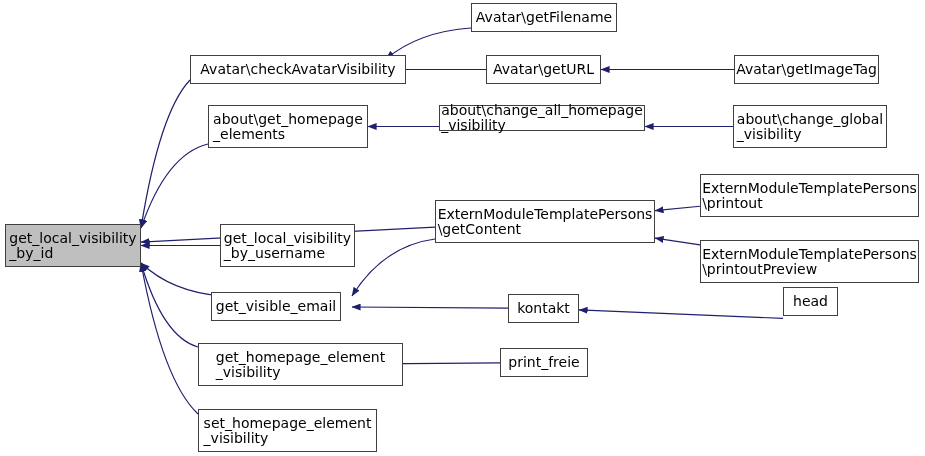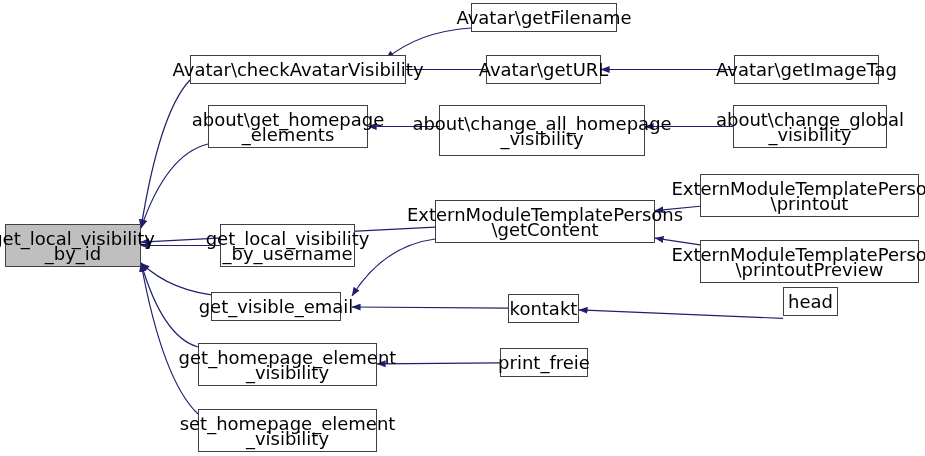--- a/index.html
+++ b/index.html
@@ -27,22 +27,21 @@
   }
   .node {
     position: absolute;
     box-sizing: border-box;
     border: 1px solid #404040;
     background: #ffffff;
     color: #000000;
     display: flex;
     align-items: center;
     justify-content: center;
-    text-align: center;
-    font-size: 18px;
+    font-size: 14px;
     line-height: 15px;
     letter-spacing: 0px;
     white-space: pre-line;
     z-index: 2;
   }
   .node.highlight {
     background: #bfbfbf;
     border: 1px solid #404040;
   }
   .node-label {
@@ -86,27 +85,27 @@
 
   <div id="node-layer">
       <div class="node highlight" style="left: 5px; top: 224px; width: 136px; height: 43px;"><span class="node-label">get_local_visibility
 _by_id</span></div>
       <div class="node" style="left: 190px; top: 55px; width: 216px; height: 29px;"><span class="node-label">Avatar\checkAvatarVisibility</span></div>
       <div class="node" style="left: 208px; top: 105px; width: 160px; height: 43px;"><span class="node-label">about\get_homepage
 _elements</span></div>
       <div class="node" style="left: 220px; top: 224px; width: 135px; height: 43px;"><span class="node-label">get_local_visibility
 _by_username</span></div>
       <div class="node" style="left: 211px; top: 292px; width: 130px; height: 29px;"><span class="node-label">get_visible_email</span></div>
-      <div class="node" style="left: 198px; top: 343px; width: 179px; height: 43px;"><span class="node-label">get_homepage_element
+      <div class="node" style="left: 198px; top: 343px; width: 205px; height: 43px;"><span class="node-label">get_homepage_element
 _visibility</span></div>
       <div class="node" style="left: 198px; top: 396px; width: 179px; height: 43px; margin-top: 13px;"><span class="node-label">set_homepage_element
 _visibility</span></div>
       <div class="node" style="left: 471px; top: 3px; width: 146px; height: 29px;"><span class="node-label">Avatar\getFilename</span></div>
       <div class="node" style="left: 486px; top: 55px; width: 115px; height: 29px;"><span class="node-label">Avatar\getURL</span></div>
-      <div class="node" style="left: 439px; top: 105px; width: 206px; height: 51px;"><span class="node-label">about\change_all_homepage
+      <div class="node" style="left: 439px; top: 105px; width: 206px; height: 26px;"><span class="node-label">about\change_all_homepage
 _visibility</span></div>
       <div class="node" style="left: 435px; top: 200px; width: 220px; height: 43px;"><span class="node-label">ExternModuleTemplatePersons
 \getContent</span></div>
       <div class="node" style="left: 508px; top: 294px; width: 71px; height: 29px;"><span class="node-label">kontakt</span></div>
       <div class="node" style="left: 500px; top: 348px; width: 88px; height: 29px;"><span class="node-label">print_freie</span></div>
       <div class="node" style="left: 734px; top: 55px; width: 145px; height: 29px;"><span class="node-label">Avatar\getImageTag</span></div>
       <div class="node" style="left: 733px; top: 105px; width: 154px; height: 43px;"><span class="node-label">about\change_global
 _visibility</span></div>
       <div class="node" style="left: 700px; top: 174px; width: 219px; height: 43px;"><span class="node-label">ExternModuleTemplatePersons
 \printout</span></div>

